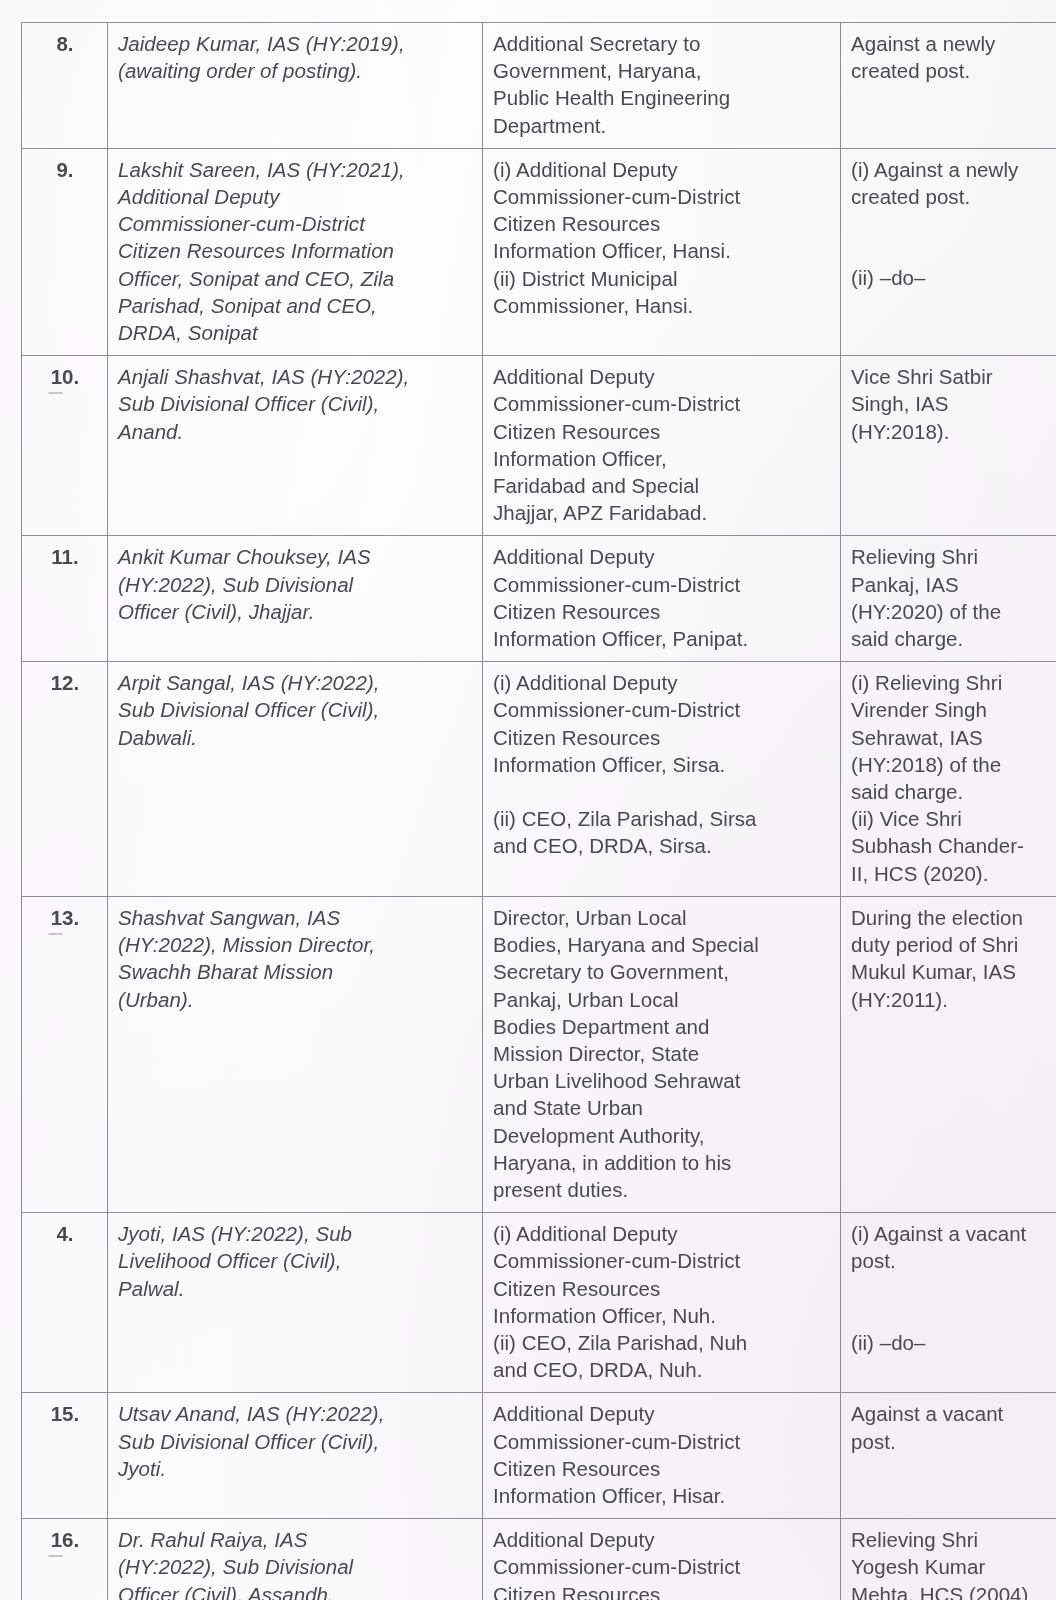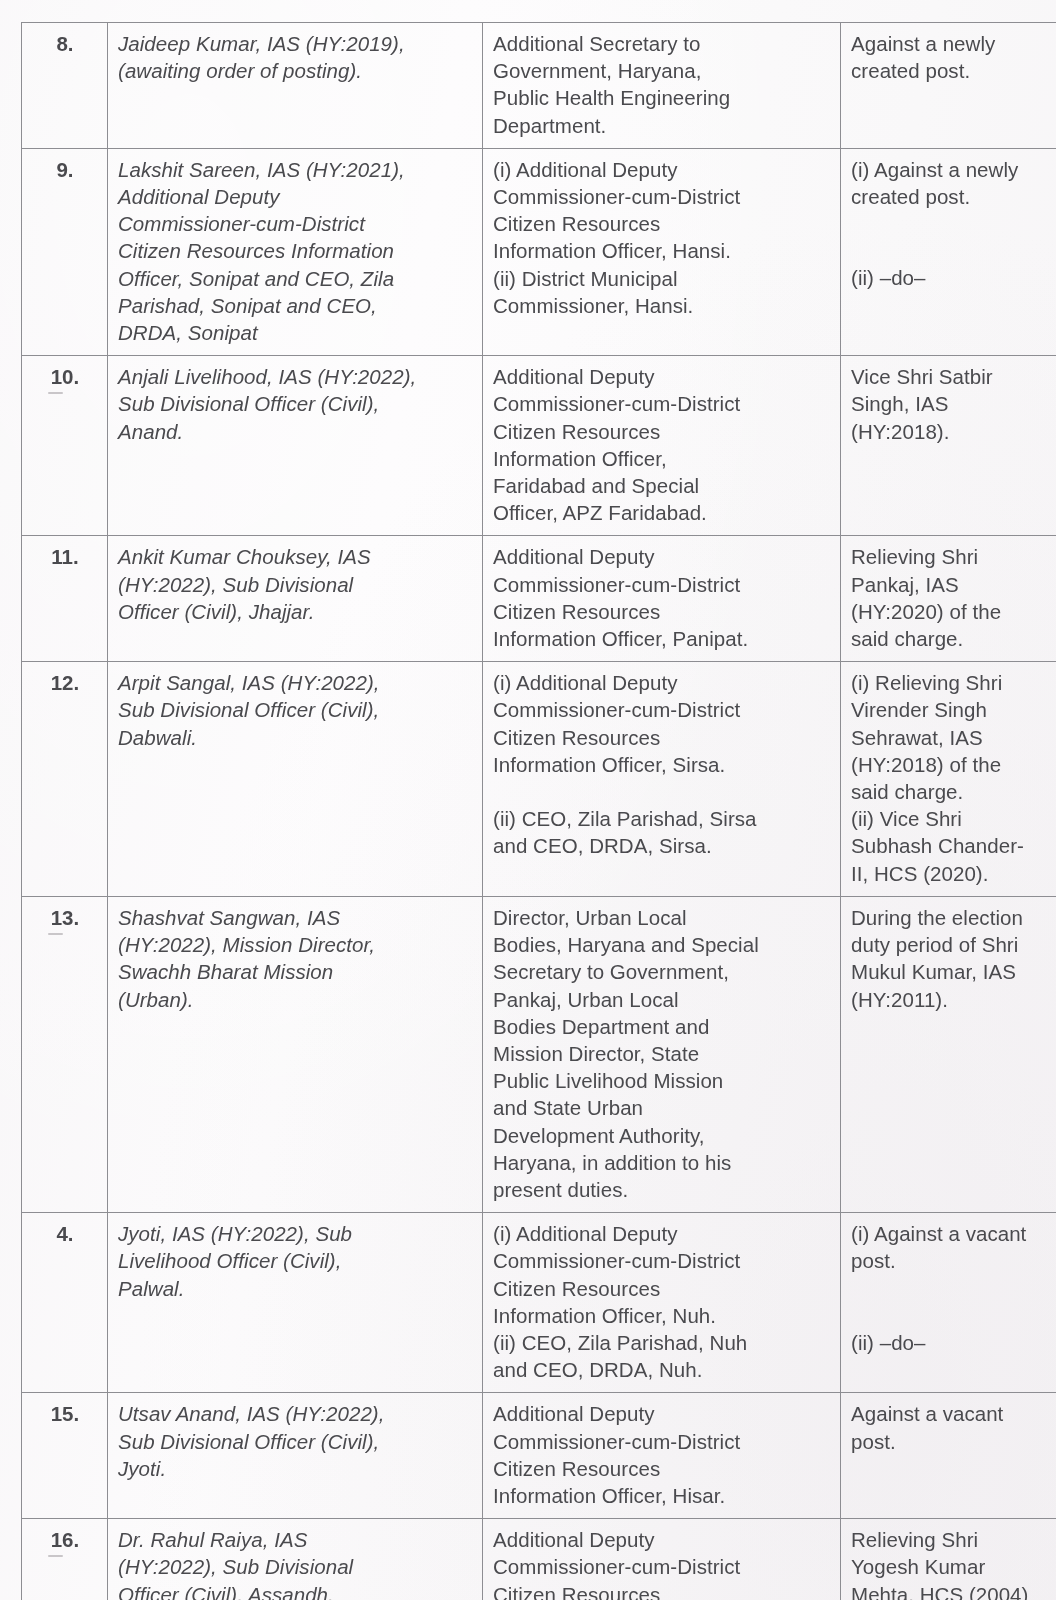--- a/index.html
+++ b/index.html
@@ -123,31 +123,31 @@
             <span class="line">(i) Against a newly</span>
             <span class="line">created post.</span>
             <span class="gap"></span>
             <span class="gap"></span>
             <span class="line">(ii) –do–</span>
           </td>
         </tr>
         <tr>
           <td class="col-sno">10.<span class="stray-dash"></span></td>
           <td class="col-officer">
-            <span class="line">Anjali Livelihood, IAS (HY:2022),</span>
+            <span class="line">Anjali Shashvat, IAS (HY:2022),</span>
             <span class="line">Sub Divisional Officer (Civil),</span>
             <span class="line">Anand.</span>
           </td>
           <td class="col-posting">
             <span class="line">Additional Deputy</span>
             <span class="line">Commissioner-cum-District</span>
             <span class="line">Citizen Resources</span>
             <span class="line">Information Officer,</span>
             <span class="line">Faridabad and Special</span>
-            <span class="line">Officer, APZ Faridabad.</span>
+            <span class="line">Jhajjar, APZ Faridabad.</span>
           </td>
           <td class="col-remarks">
             <span class="line">Vice Shri Satbir</span>
             <span class="line">Singh, IAS</span>
             <span class="line">(HY:2018).</span>
           </td>
         </tr>
         <tr>
           <td class="col-sno">11.</td>
           <td class="col-officer">
@@ -203,21 +203,21 @@
             <span class="line">Swachh Bharat Mission</span>
             <span class="line">(Urban).</span>
           </td>
           <td class="col-posting">
             <span class="line">Director, Urban Local</span>
             <span class="line">Bodies, Haryana and Special</span>
             <span class="line">Secretary to Government,</span>
             <span class="line">Pankaj, Urban Local</span>
             <span class="line">Bodies Department and</span>
             <span class="line">Mission Director, State</span>
-            <span class="line">Public Livelihood Mission</span>
+            <span class="line">Urban Livelihood Sehrawat</span>
             <span class="line">and State Urban</span>
             <span class="line">Development Authority,</span>
             <span class="line">Haryana, in addition to his</span>
             <span class="line">present duties.</span>
           </td>
           <td class="col-remarks">
             <span class="line">During the election</span>
             <span class="line">duty period of Shri</span>
             <span class="line">Mukul Kumar, IAS</span>
             <span class="line">(HY:2011).</span>

